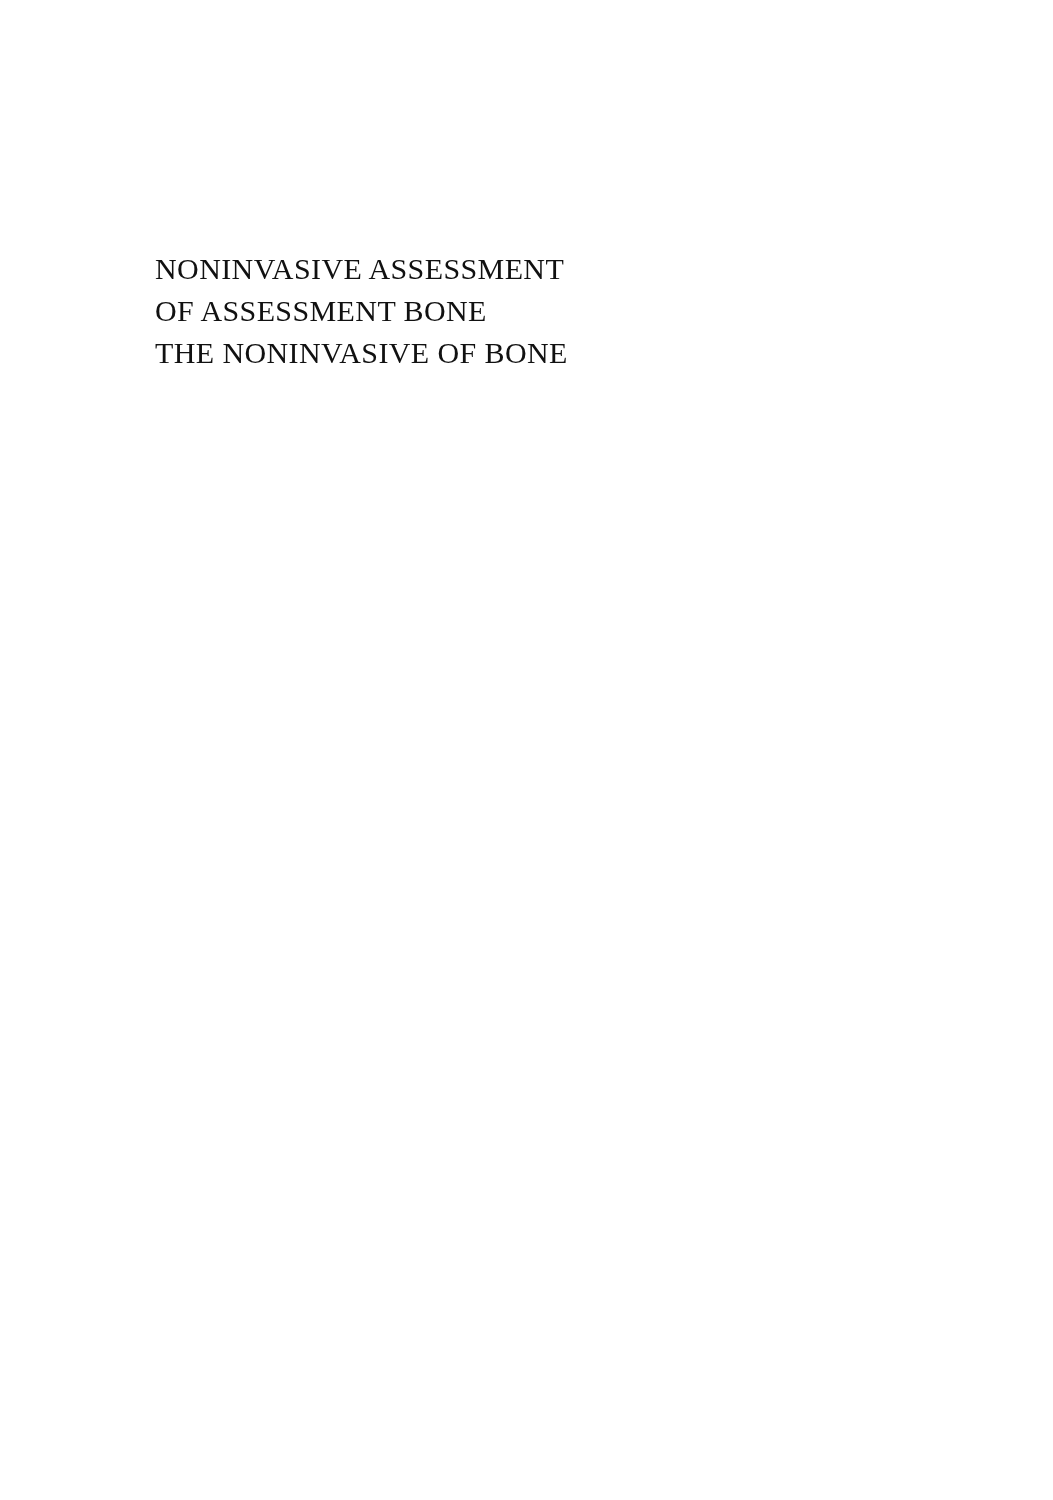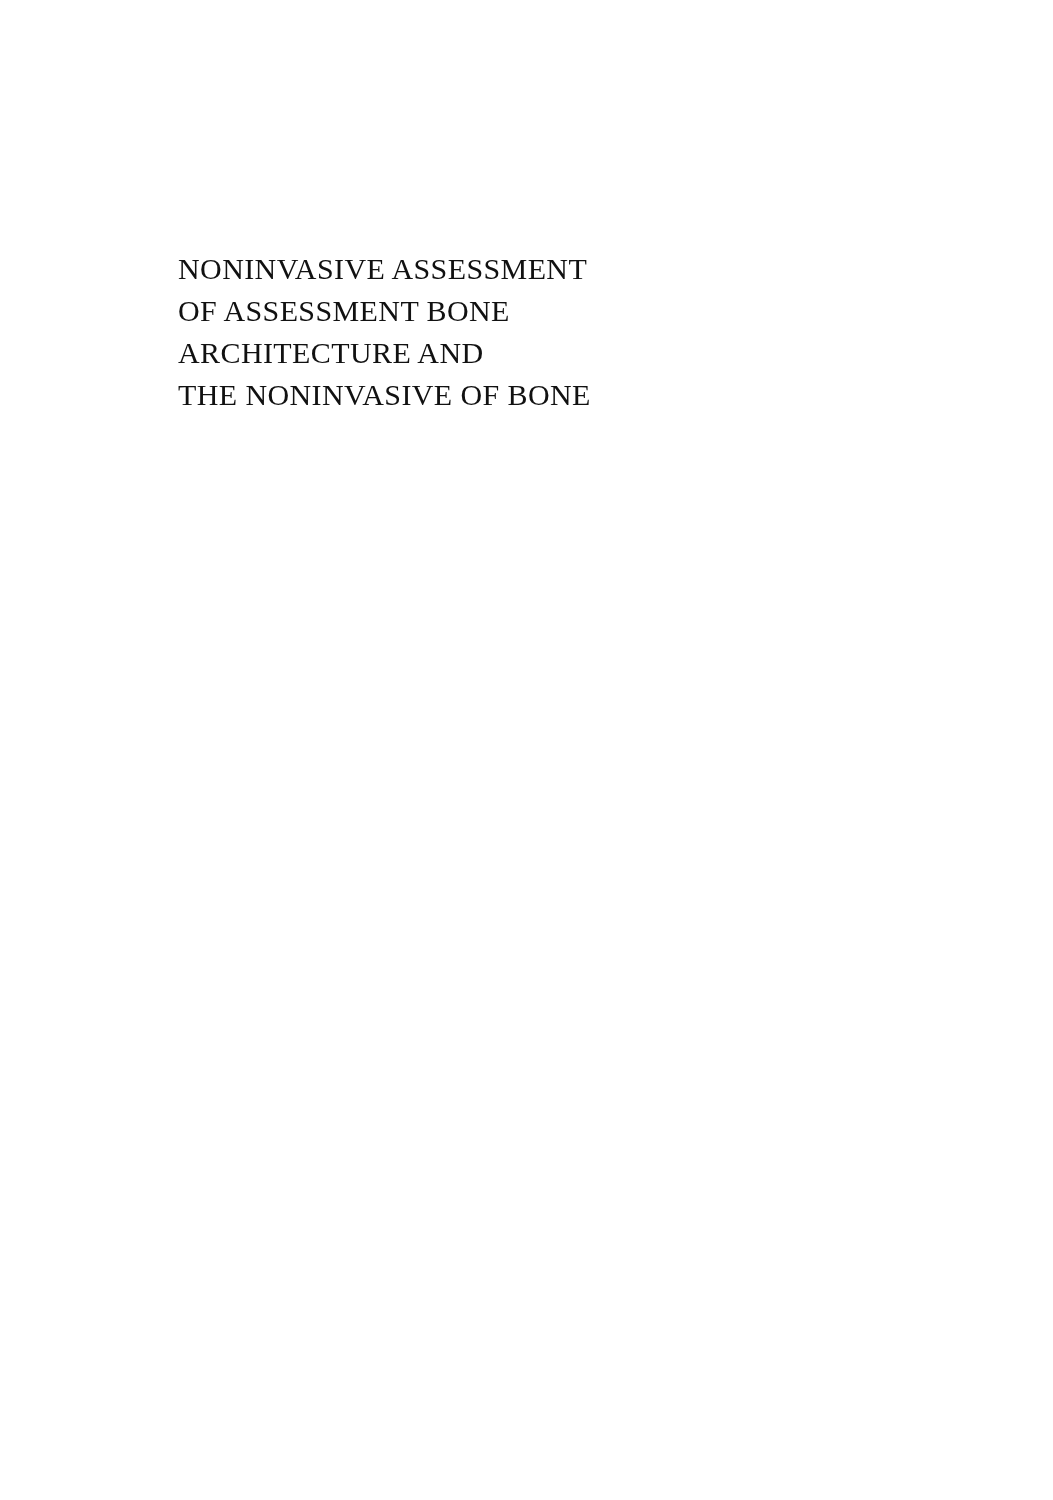--- a/index.html
+++ b/index.html
@@ -13,34 +13,32 @@
     height: 1500px;
     background: #ffffff;
     overflow: hidden;
     font-family: "Liberation Serif", "DejaVu Serif", serif;
   }
   .title-block {
     position: absolute;
     left: 155px;
     top: 248px;
     width: 620px;
-    margin-left: 23px;
   }
   .title-line {
     font-family: "Liberation Serif", "DejaVu Serif", serif;
     font-size: 30px;
     line-height: 42px;
     letter-spacing: 0.4px;
     color: #111111;
     white-space: nowrap;
   }
 </style>
 </head>
 <body>
 
 <div class="page">
   <div class="title-block">
     <div class="title-line">NONINVASIVE ASSESSMENT</div>
     <div class="title-line">OF ASSESSMENT BONE</div>
-    <div class="title-line">ARCHITECTURE AND</div>
     <div class="title-line">THE NONINVASIVE OF BONE</div>
   </div>
 </div>
 
 </body></html>

